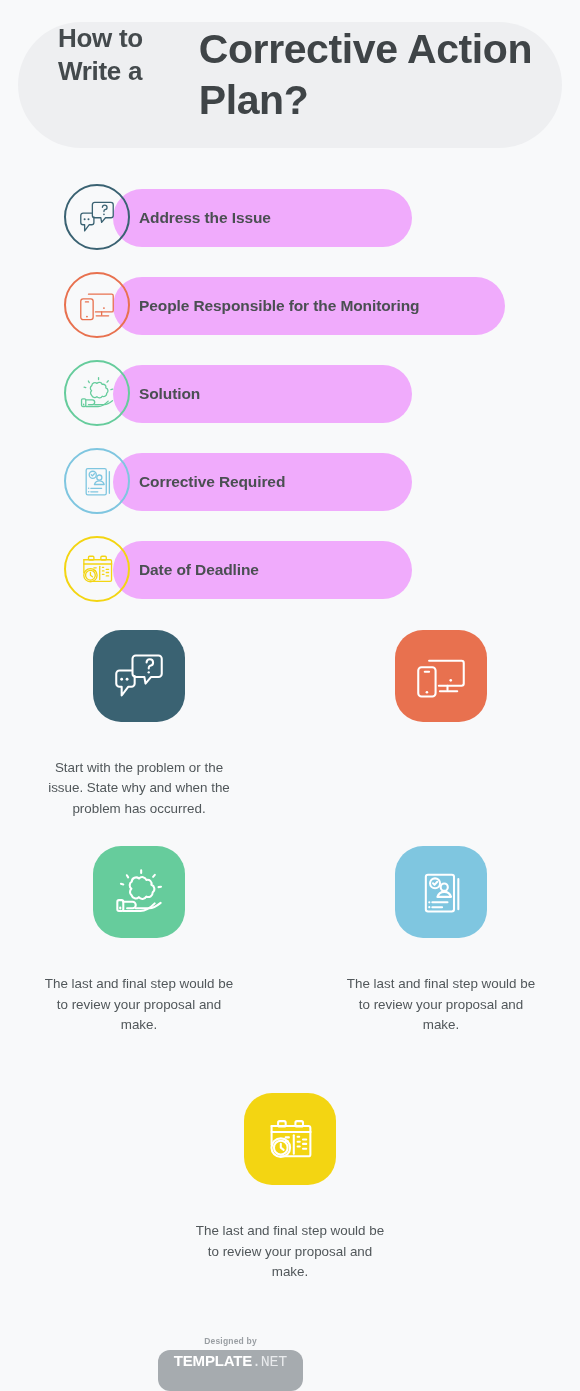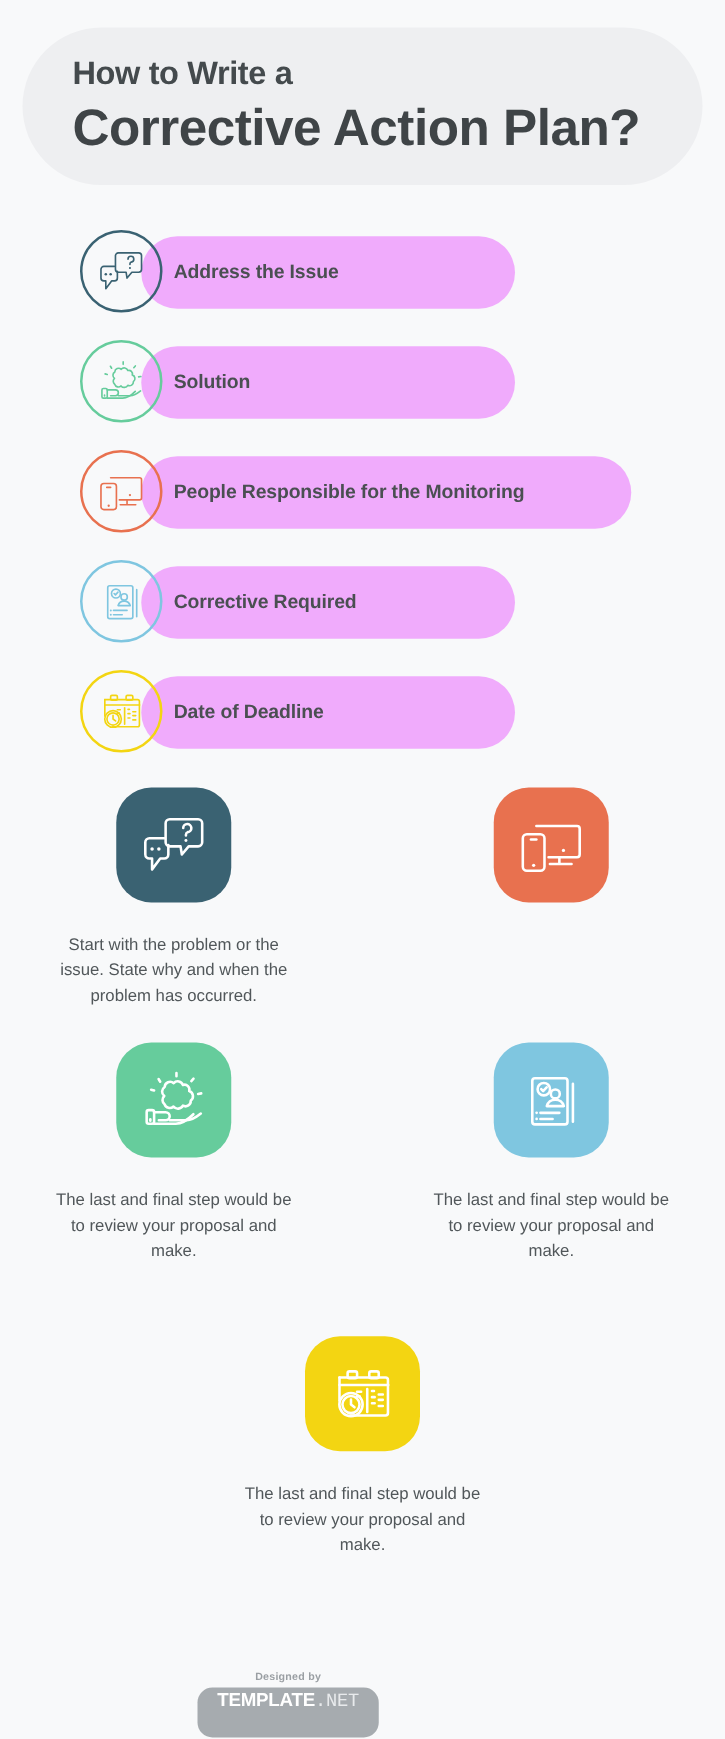--- a/index.html
+++ b/index.html
@@ -21,21 +21,21 @@
     position: absolute;
     left: 18px;
     top: 22px;
     width: 544px;
     height: 126px;
     background: #eeeff1;
     border-radius: 63px;
     box-sizing: border-box;
     padding: 0 0 0 40px;
     display: flex;
-    flex-direction: column;
+    flex-direction: row;
     justify-content: center;
   }
   .header-line1 {
     font-size: 26px;
     font-weight: bold;
     letter-spacing: -0.3px;
     color: #444a4d;
     line-height: 1.25;
   }
   .header-line2 {
@@ -99,21 +99,21 @@
 
   
   .tiles { position: absolute; left: 0; top: 630px; width: 580px; }
   .tile-row {
     display: flex;
     justify-content: center;
     gap: 102px;
     margin-bottom: 27px;
   }
   .tile-row.single { justify-content: center; gap: 0; margin-top: 58px; }
-  .tile-cell { width: 200px; display: flex; flex-direction: column; align-items: center; }
+  .tile-cell { width: 200px; display: flex; flex-direction: column; align-items: center; gap: 12px; }
   .tile-square {
     width: 92px;
     height: 92px;
     border-radius: 28px;
     display: flex;
     align-items: center;
     justify-content: center;
   }
   .tile-square svg { display: block; width: 52px; height: 48px; }
   .tile-text {
@@ -184,50 +184,50 @@
           <path fill="none" stroke="#3a6272" stroke-width="1.7" stroke-linecap="round" stroke-linejoin="round" d="M21 3h21a3 3 0 0 1 3 3v14a3 3 0 0 1-3 3h-7l-5 6-1-6h-8a3 3 0 0 1-3-3V6a3 3 0 0 1 3-3z"></path>
           <path fill="none" stroke="#3a6272" stroke-width="1.7" stroke-linecap="round" stroke-linejoin="round" d="M31 9.5a3 3 0 1 1 3.3 3c-.8.3-1.3 1-1.3 1.9v.6"></path>
           <circle fill="#3a6272" cx="33" cy="18.6" r="1.1"></circle>
           <path fill="none" stroke="#3a6272" stroke-width="1.7" stroke-linecap="round" stroke-linejoin="round" d="M17 17H6a3 3 0 0 0-3 3v9a3 3 0 0 0 3 3h2v8l6-8h3a3 3 0 0 0 3-3v-7"></path>
           <circle fill="#3a6272" cx="8" cy="25" r="1.3"></circle>
           <circle fill="#3a6272" cx="13" cy="25" r="1.3"></circle>
         </svg>
       </div>
     </div>
     <div class="step-row">
+      <div class="step-pill" style="width: 392px;">
+        <span class="step-label">People Responsible for the Monitoring</span>
+      </div>
+      <div class="step-circle" style="border-color: rgb(232, 113, 79);"></div>
+      <div class="step-icon">
+        <svg viewBox="0 0 48 44">
+          <path fill="none" stroke="#e8714f" stroke-width="1.7" stroke-linecap="round" stroke-linejoin="round" d="M13 8h30a2 2 0 0 1 2 2v19a2 2 0 0 1-2 2H22"></path>
+          <path fill="none" stroke="#e8714f" stroke-width="1.7" stroke-linecap="round" stroke-linejoin="round" d="M30 31v4"></path>
+          <path fill="none" stroke="#e8714f" stroke-width="1.7" stroke-linecap="round" stroke-linejoin="round" d="M23 36h16"></path>
+          <rect fill="none" stroke="#e8714f" stroke-width="1.7" stroke-linecap="round" stroke-linejoin="round" x="3" y="14" width="16" height="27" rx="3"></rect>
+          <path fill="none" stroke="#e8714f" stroke-width="1.7" stroke-linecap="round" stroke-linejoin="round" d="M9 18h4"></path>
+          <circle fill="#e8714f" cx="11" cy="37" r="1.2"></circle>
+          <circle fill="#e8714f" cx="33" cy="26" r="1.2"></circle>
+        </svg>
+      </div>
+    </div>
+    <div class="step-row">
       <div class="step-pill" style="width: 299px;">
         <span class="step-label">Solution</span>
       </div>
       <div class="step-circle" style="border-color: rgb(102, 204, 156);"></div>
       <div class="step-icon">
         <svg viewBox="0 0 48 44">
           <path fill="none" stroke="#66cc9c" stroke-width="1.7" stroke-linecap="round" stroke-linejoin="round" d="M17 19a4 4 0 0 1 .3-6.6A4 4 0 0 1 24 9.6a4 4 0 0 1 6.8 1.3 3.6 3.6 0 0 1 4.6 4.5 4 4 0 0 1 1.2 7 4 4 0 0 1-5.8 3.8 4.2 4.2 0 0 1-7 .6 4 4 0 0 1-6.6-1.7A4 4 0 0 1 17 19z"></path>
           <path fill="none" stroke="#66cc9c" stroke-width="1.7" stroke-linecap="round" stroke-linejoin="round" d="M14 8.5l-1.2-2M26 4.5V2M37 8l1.6-1.8M42 17.5l2.3-.4M9.5 15l-2.2-.6"></path>
           <path fill="none" stroke="#66cc9c" stroke-width="1.7" stroke-linecap="round" stroke-linejoin="round" d="M4 31.5v6.5a1.5 1.5 0 0 0 1.5 1.5H8a1.5 1.5 0 0 0 1.5-1.5v-7A1.5 1.5 0 0 0 8 29.5H5.5A1.5 1.5 0 0 0 4 31z"></path>
           <path fill="none" stroke="#66cc9c" stroke-width="1.7" stroke-linecap="round" stroke-linejoin="round" d="M6.7 36.3v1"></path>
           <path fill="none" stroke="#66cc9c" stroke-width="1.7" stroke-linecap="round" stroke-linejoin="round" d="M9.5 31h8.5a3 3 0 0 1 3 3 3 3 0 0 1-3 3h-5"></path>
           <path fill="none" stroke="#66cc9c" stroke-width="1.7" stroke-linecap="round" stroke-linejoin="round" d="M21 37h12.5c3.5 0 7.5-2.6 10.5-5"></path>
           <path fill="none" stroke="#66cc9c" stroke-width="1.7" stroke-linecap="round" stroke-linejoin="round" d="M9.5 39.5h16c4 0 9-3 13-7"></path>
-        </svg>
-      </div>
-    </div>
-    <div class="step-row">
-      <div class="step-pill" style="width: 392px;">
-        <span class="step-label">People Responsible for the Monitoring</span>
-      </div>
-      <div class="step-circle" style="border-color: rgb(232, 113, 79);"></div>
-      <div class="step-icon">
-        <svg viewBox="0 0 48 44">
-          <path fill="none" stroke="#e8714f" stroke-width="1.7" stroke-linecap="round" stroke-linejoin="round" d="M13 8h30a2 2 0 0 1 2 2v19a2 2 0 0 1-2 2H22"></path>
-          <path fill="none" stroke="#e8714f" stroke-width="1.7" stroke-linecap="round" stroke-linejoin="round" d="M30 31v4"></path>
-          <path fill="none" stroke="#e8714f" stroke-width="1.7" stroke-linecap="round" stroke-linejoin="round" d="M23 36h16"></path>
-          <rect fill="none" stroke="#e8714f" stroke-width="1.7" stroke-linecap="round" stroke-linejoin="round" x="3" y="14" width="16" height="27" rx="3"></rect>
-          <path fill="none" stroke="#e8714f" stroke-width="1.7" stroke-linecap="round" stroke-linejoin="round" d="M9 18h4"></path>
-          <circle fill="#e8714f" cx="11" cy="37" r="1.2"></circle>
-          <circle fill="#e8714f" cx="33" cy="26" r="1.2"></circle>
         </svg>
       </div>
     </div>
     <div class="step-row">
       <div class="step-pill" style="width: 299px;">
         <span class="step-label">Corrective Required</span>
       </div>
       <div class="step-circle" style="border-color: rgb(127, 198, 224);"></div>
       <div class="step-icon">
         <svg viewBox="0 0 48 44">

